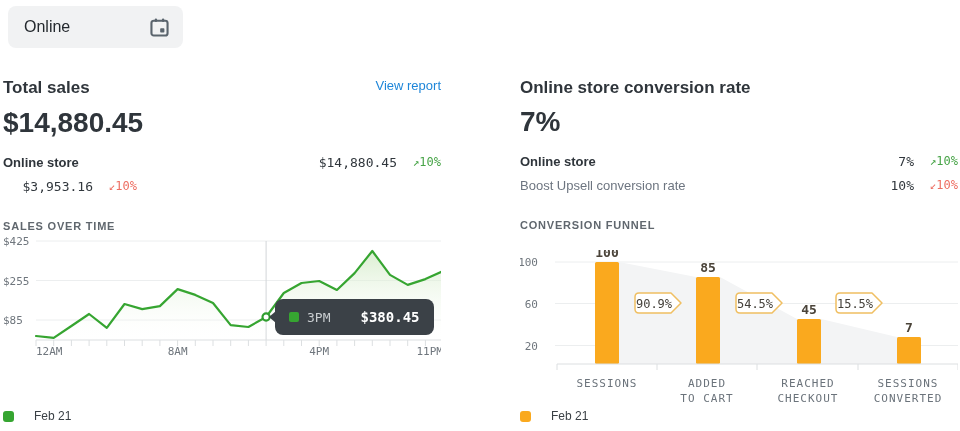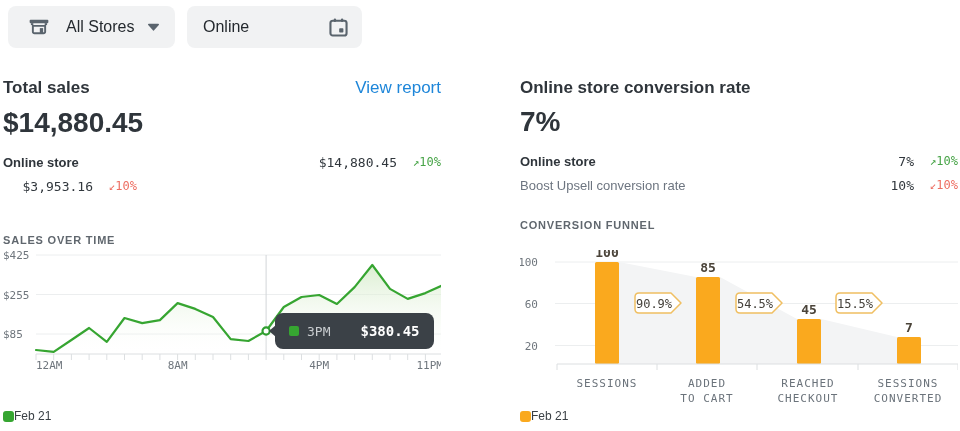--- a/index.html
+++ b/index.html
@@ -18,34 +18,34 @@
   .caret { margin-left:auto; display:flex; }
   .cal   { margin-left:auto; display:flex; }
 
   
   .panels { display:flex; height:377px; padding:24px 0 8px 3px; }
   .panel  { width:438px; display:flex; flex-direction:column; }
   .panel.right { margin-left:79px; }
 
   .panel-header { display:flex; justify-content:space-between; align-items:flex-start; height:22px; }
   .panel-title  { font-size:17px; font-weight:bold; color:#2f353b; }
-  .view-report  { font-size:17px; color:#1e86d9; text-decoration:none; cursor:pointer; }
+  .view-report  { font-size:13px; color:#1e86d9; text-decoration:none; cursor:pointer; }
   .big-value    { margin-top:6px; font-size:28px; line-height:34px; font-weight:bold; color:#2f353b; }
 
   .rows { margin-top:10px; }
   .metric-row { display:flex; align-items:center; height:24px; font-size:13px; }
   .metric-label      { flex:1; color:#6d7580; }
   .metric-label.bold { color:#2f353b; font-weight:bold; }
   .metric-value { min-width:90px; text-align:right; font-size:13px; color:#31373d; }
   .metric-change { width:44px; text-align:right; font-size:12px; }
   .metric-change.up   { color:#47a447; }
   .metric-change.down { color:#ed6e62; }
   .metric-change .arr { font-size:11px; }
 
-  .section-title { margin-top:36px; font-size:11px; line-height:13px; font-weight:bold;
+  .section-title { margin-top:22px; font-size:11px; line-height:13px; font-weight:bold;
                    letter-spacing:.8px; color:#60676e; }
 
   .chart-wrap { position:relative; }
   svg text { font-family:"DejaVu Sans Mono", monospace; }
   .axis-txt  { font-size:11px; fill:#6f767d; }
   .grid      { stroke:#eceeef; stroke-width:1; }
   .axisline  { stroke:#dcdfe1; stroke-width:1; }
 
   
   .tooltip { position:absolute; left:272px; top:66px; height:36px; background:#3b4147;
@@ -57,47 +57,30 @@
   .tt-value { font-family:"DejaVu Sans Mono", monospace; font-size:14px; font-weight:bold;
               color:#fff; margin-left:22px; }
 
   
   .bar-val   { font-size:13px; font-weight:bold; fill:#4a4339; }
   .badge     { fill:#fff; stroke:#f0bf62; stroke-width:1.5; stroke-linejoin:round; }
   .badge-txt { font-size:12px; fill:#44403a; }
   .cat-txt   { font-size:11px; fill:#6b737b; letter-spacing:1px; }
 
   
-  .legend { margin-top:auto; display:flex; align-items:center; gap:0; height:14px; }
+  .legend { margin-top:auto; display:flex; align-items:center; gap:20px; height:14px; }
   .legend-swatch { width:11px; height:11px; border-radius:3px; }
   .legend-swatch.green  { background:#36a531; }
   .legend-swatch.orange { background:#faa91e; }
   .legend-label { font-size:12px; color:#3a4045; }
 </style>
 </head>
 <body>
 
 <div class="topbar">
-  <button class="tb-btn tb-store">
-    <span style="display:flex">
-      <svg width="22" height="22" viewBox="0 0 24 24">
-        <rect x="1.8" y="4.2" width="20.4" height="3.6" rx="0.9" fill="#5a646d"></rect>
-        <rect x="3.2" y="7.8" width="2.6" height="2.1" fill="#5a646d"></rect>
-        <rect x="18.2" y="7.8" width="2.6" height="2.1" fill="#5a646d"></rect>
-        <path d="M5.3 10.8h13.4v6.4a1.7 1.7 0 0 1-1.7 1.7H7a1.7 1.7 0 0 1-1.7-1.7z" fill="none" stroke="#5a646d" stroke-width="2.1"></path>
-        <rect x="12.9" y="13.2" width="3.6" height="5.7" fill="#5a646d"></rect>
-      </svg>
-    </span>
-    <span class="tb-label">All Stores</span>
-    <span class="caret">
-      <svg width="13" height="8" viewBox="0 0 13 8">
-        <path d="M1.8 1.5h9.4L6.5 6.8z" fill="#5a646d" stroke="#5a646d" stroke-width="1.6" stroke-linejoin="round"></path>
-      </svg>
-    </span>
-  </button>
 
   <button class="tb-btn tb-date">
     <span class="tb-label">Online</span>
     <span class="cal">
       <svg width="23" height="23" viewBox="0 0 24 24">
         <rect x="3.6" y="4.9" width="16.8" height="15.4" rx="2.4" fill="none" stroke="#5a646d" stroke-width="2.2"></rect>
         <rect x="7.1" y="2.6" width="2.3" height="3.6" rx="1" fill="#5a646d"></rect>
         <rect x="14.6" y="2.6" width="2.3" height="3.6" rx="1" fill="#5a646d"></rect>
         <rect x="12.7" y="12.8" width="4.4" height="4.4" rx="0.8" fill="#5a646d"></rect>
       </svg>

